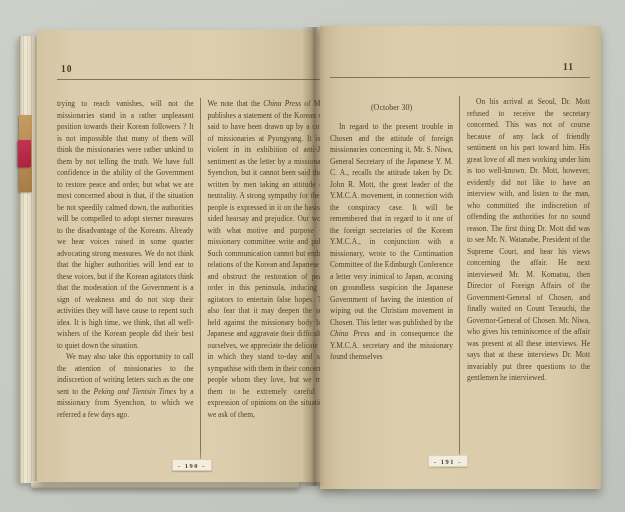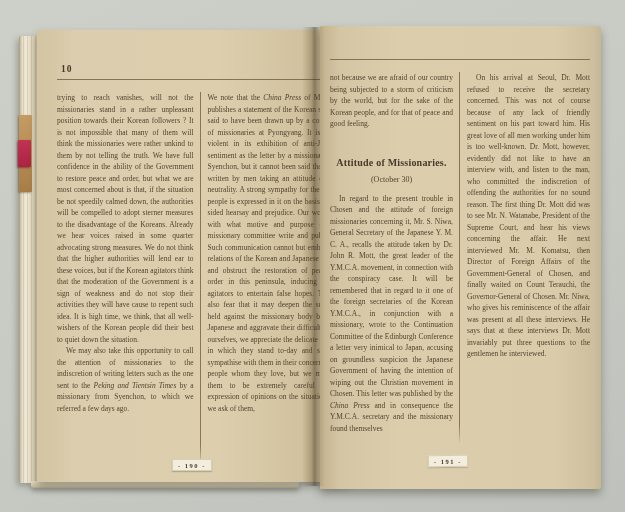--- a/index.html
+++ b/index.html
@@ -69,21 +69,21 @@
   .page-left .page-header{padding-top:28px;}
   .page-right .page-header{padding-top:30px;}
   .pagenum{
     font-size:9.5px;font-weight:bold;letter-spacing:1px;color:#47392a;display:inline-block;
   }
   .page-left .pagenum{margin-left:4px;}
   .page-right .num-row{text-align:right;}
   .page-right .pagenum{margin-right:16px;}
   .head-rule{border-bottom:1.2px solid var(--rule);margin-top:3px;opacity:.8;}
   
-  .cols{display:flex;margin-top:12px;height:372px;overflow:hidden;}
+  .cols{display:flex;margin-top:18px;height:372px;overflow:hidden;}
   .col{flex:1 1 0;overflow:hidden;}
   .col.first{padding-right:6px;}
   .col.second{padding-left:7px;}
   .col-divider{width:1px;background:linear-gradient(to bottom,#8a7356 0%,#8a7356 95%,rgba(138,115,86,0) 100%);flex:0 0 1px;}
   .col p{
     font-size:7.5px;line-height:11.5px;text-align:justify;
     color:var(--ink);hyphens:none;
   }
   .col p.indent{text-indent:9px;}
   .section-heading{
@@ -130,26 +130,27 @@
       <div class="col second">
         <p>We note that the <i>China Press</i> of March 21 publishes a statement of the Korean situation said to have been drawn up by a committee of missionaries at Pyongyang. It is not so violent in its exhibition of anti-Japanese sentiment as the letter by a missionary from Syenchon, but it cannot been said that it was written by men taking an attitude of strict neutrality. A strong sympathy for the Korean people is expressed in it on the basis of one-sided hearsay and prejudice.  Our wonder is: with what motive and purpose did the missionary committee write and publish it? Such communication cannot but embitter the relations of the Korean and Japanese peoples and obstruct the restoration of peace and order in this peninsula, inducing Korean agitators to entertain false hopes.  There is also fear that it may deepen the suspicion held against the missionary body by many Japanese and aggravate their difficulties. For ourselves, we appreciate the delicate position in which they stand to-day and sincerely sympathise with them in their concern for the people whom they love, but we must ask them to be extremely careful in the expression of opinions on the situation. This we ask of them,</p>
       </div>
     </div>
   </div>
 
   <div class="gutter"></div>
 
   <div class="page page-right">
     <div class="page-header">
+      <div class="num-row">
+        <span class="pagenum">11</span>
+      </div>
       <div class="head-rule"></div>
     </div>
     <div class="cols">
       <div class="col first">
-        <p>not because we are afraid of our country being subjected to a storm of criticism by the world, but for the sake of the Korean people, and for that of peace and good feeling.</p>
-        <div class="section-heading">Attitude of Missionaries.</div>
         <div class="section-date">(October 30)</div>
         <p class="indent">In regard to the present trouble in Chosen and the attitude of foreign missionaries concerning it, Mr. S. Niwa, General Secretary of the Japanese Y. M. C. A., recalls the attitude taken by Dr. John R. Mott, the great leader of the Y.M.C.A. movement, in connection with the conspiracy case.  It will be remembered that in regard to it one of the foreign secretaries of the Korean Y.M.C.A., in conjunction with a missionary, wrote to the Continuation Committee of the Edinburgh Conference a letter very inimical to Japan, accusing on groundless suspicion the Japanese Government of having the intention of wiping out the Christian movement in Chosen.  This letter was published by the <i>China Press</i> and in consequence the Y.M.C.A. secretary and the missionary found themselves</p>
       </div>
       <div class="col-divider"></div>
       <div class="col second">
         <p class="indent">On his arrival at Seoul, Dr. Mott refused to receive the secretary concerned. This was not of course because of any lack of friendly sentiment on his part toward him. His great love of all men working under him is too well-known. Dr. Mott, however, evidently did not like to have an interview with, and listen to the man, who committed the indiscretion of offending the authorities for no sound reason. The first thing Dr. Mott did was to see Mr. N. Watanabe, President of the Supreme Court, and hear his views concerning the affair. He next interviewed Mr. M. Komatsu, then Director of Foreign Affairs of the Government-General of Chosen, and finally waited on Count Terauchi, the Governor-General of Chosen. Mr. Niwa, who gives his reminiscence of the affair was present at all these interviews. He says that at these interviews Dr. Mott invariably put three questions to the gentlemen he interviewed.</p>
       </div>
     </div>
   </div>
 

